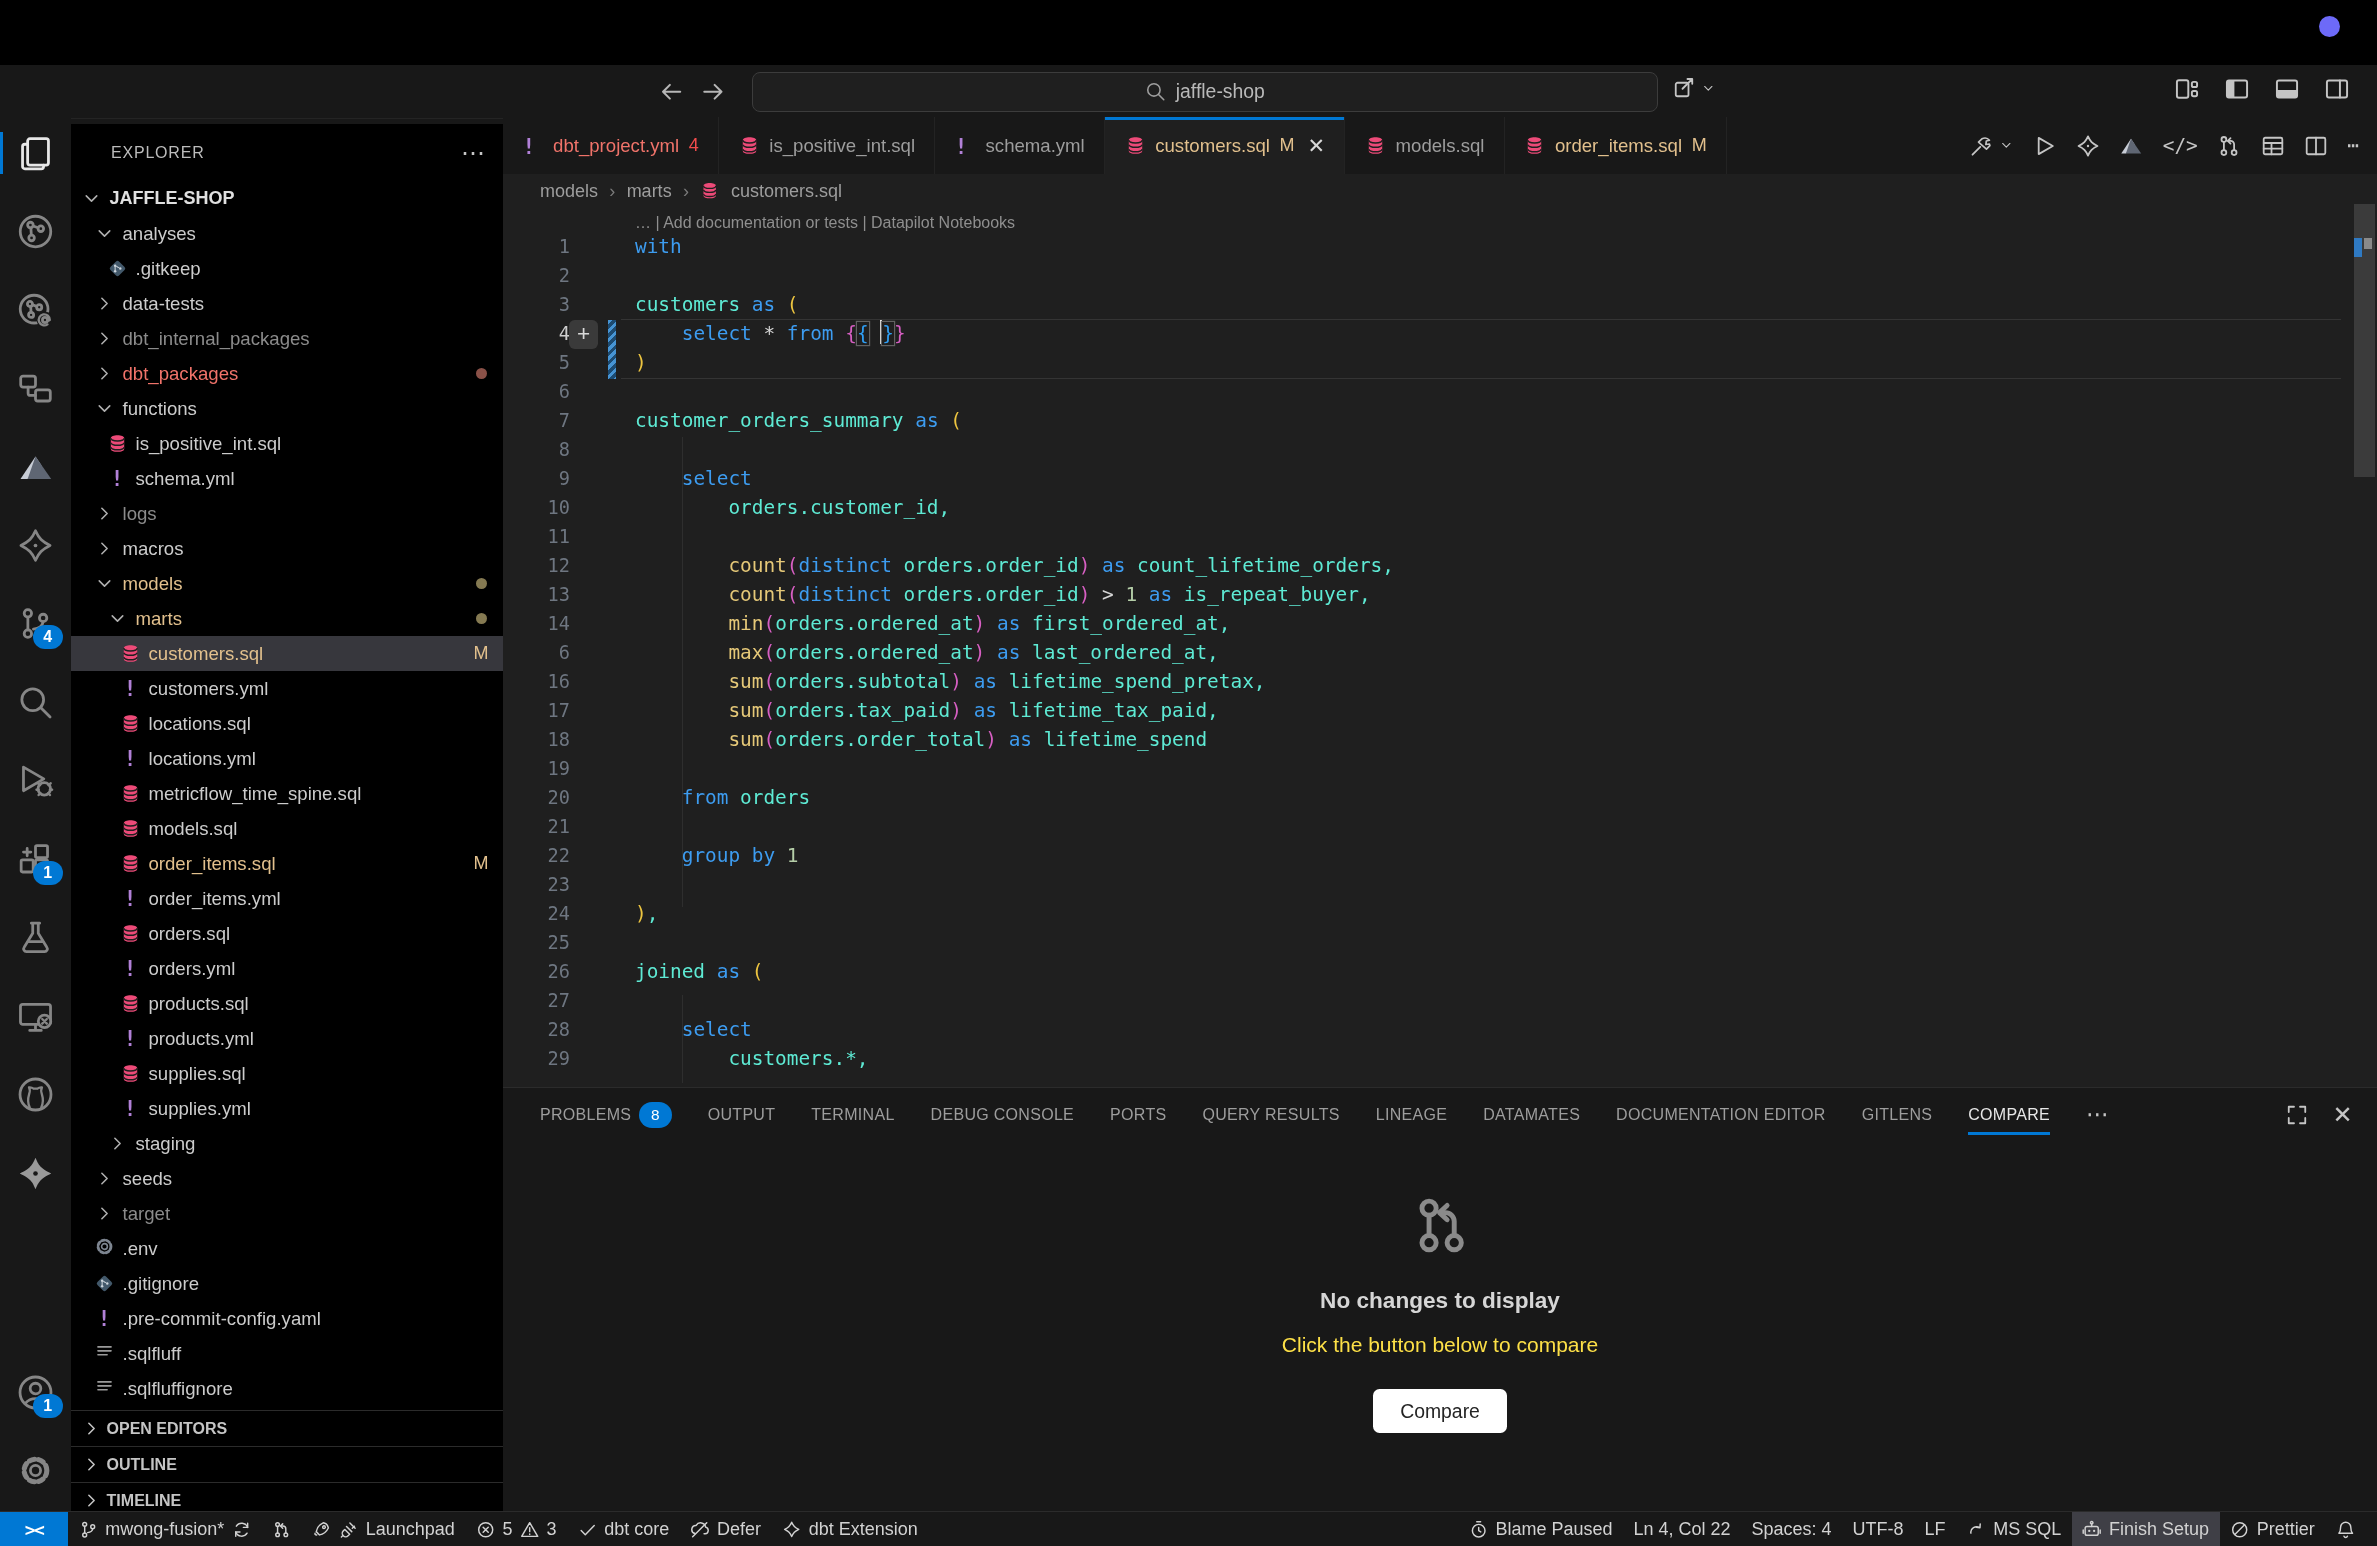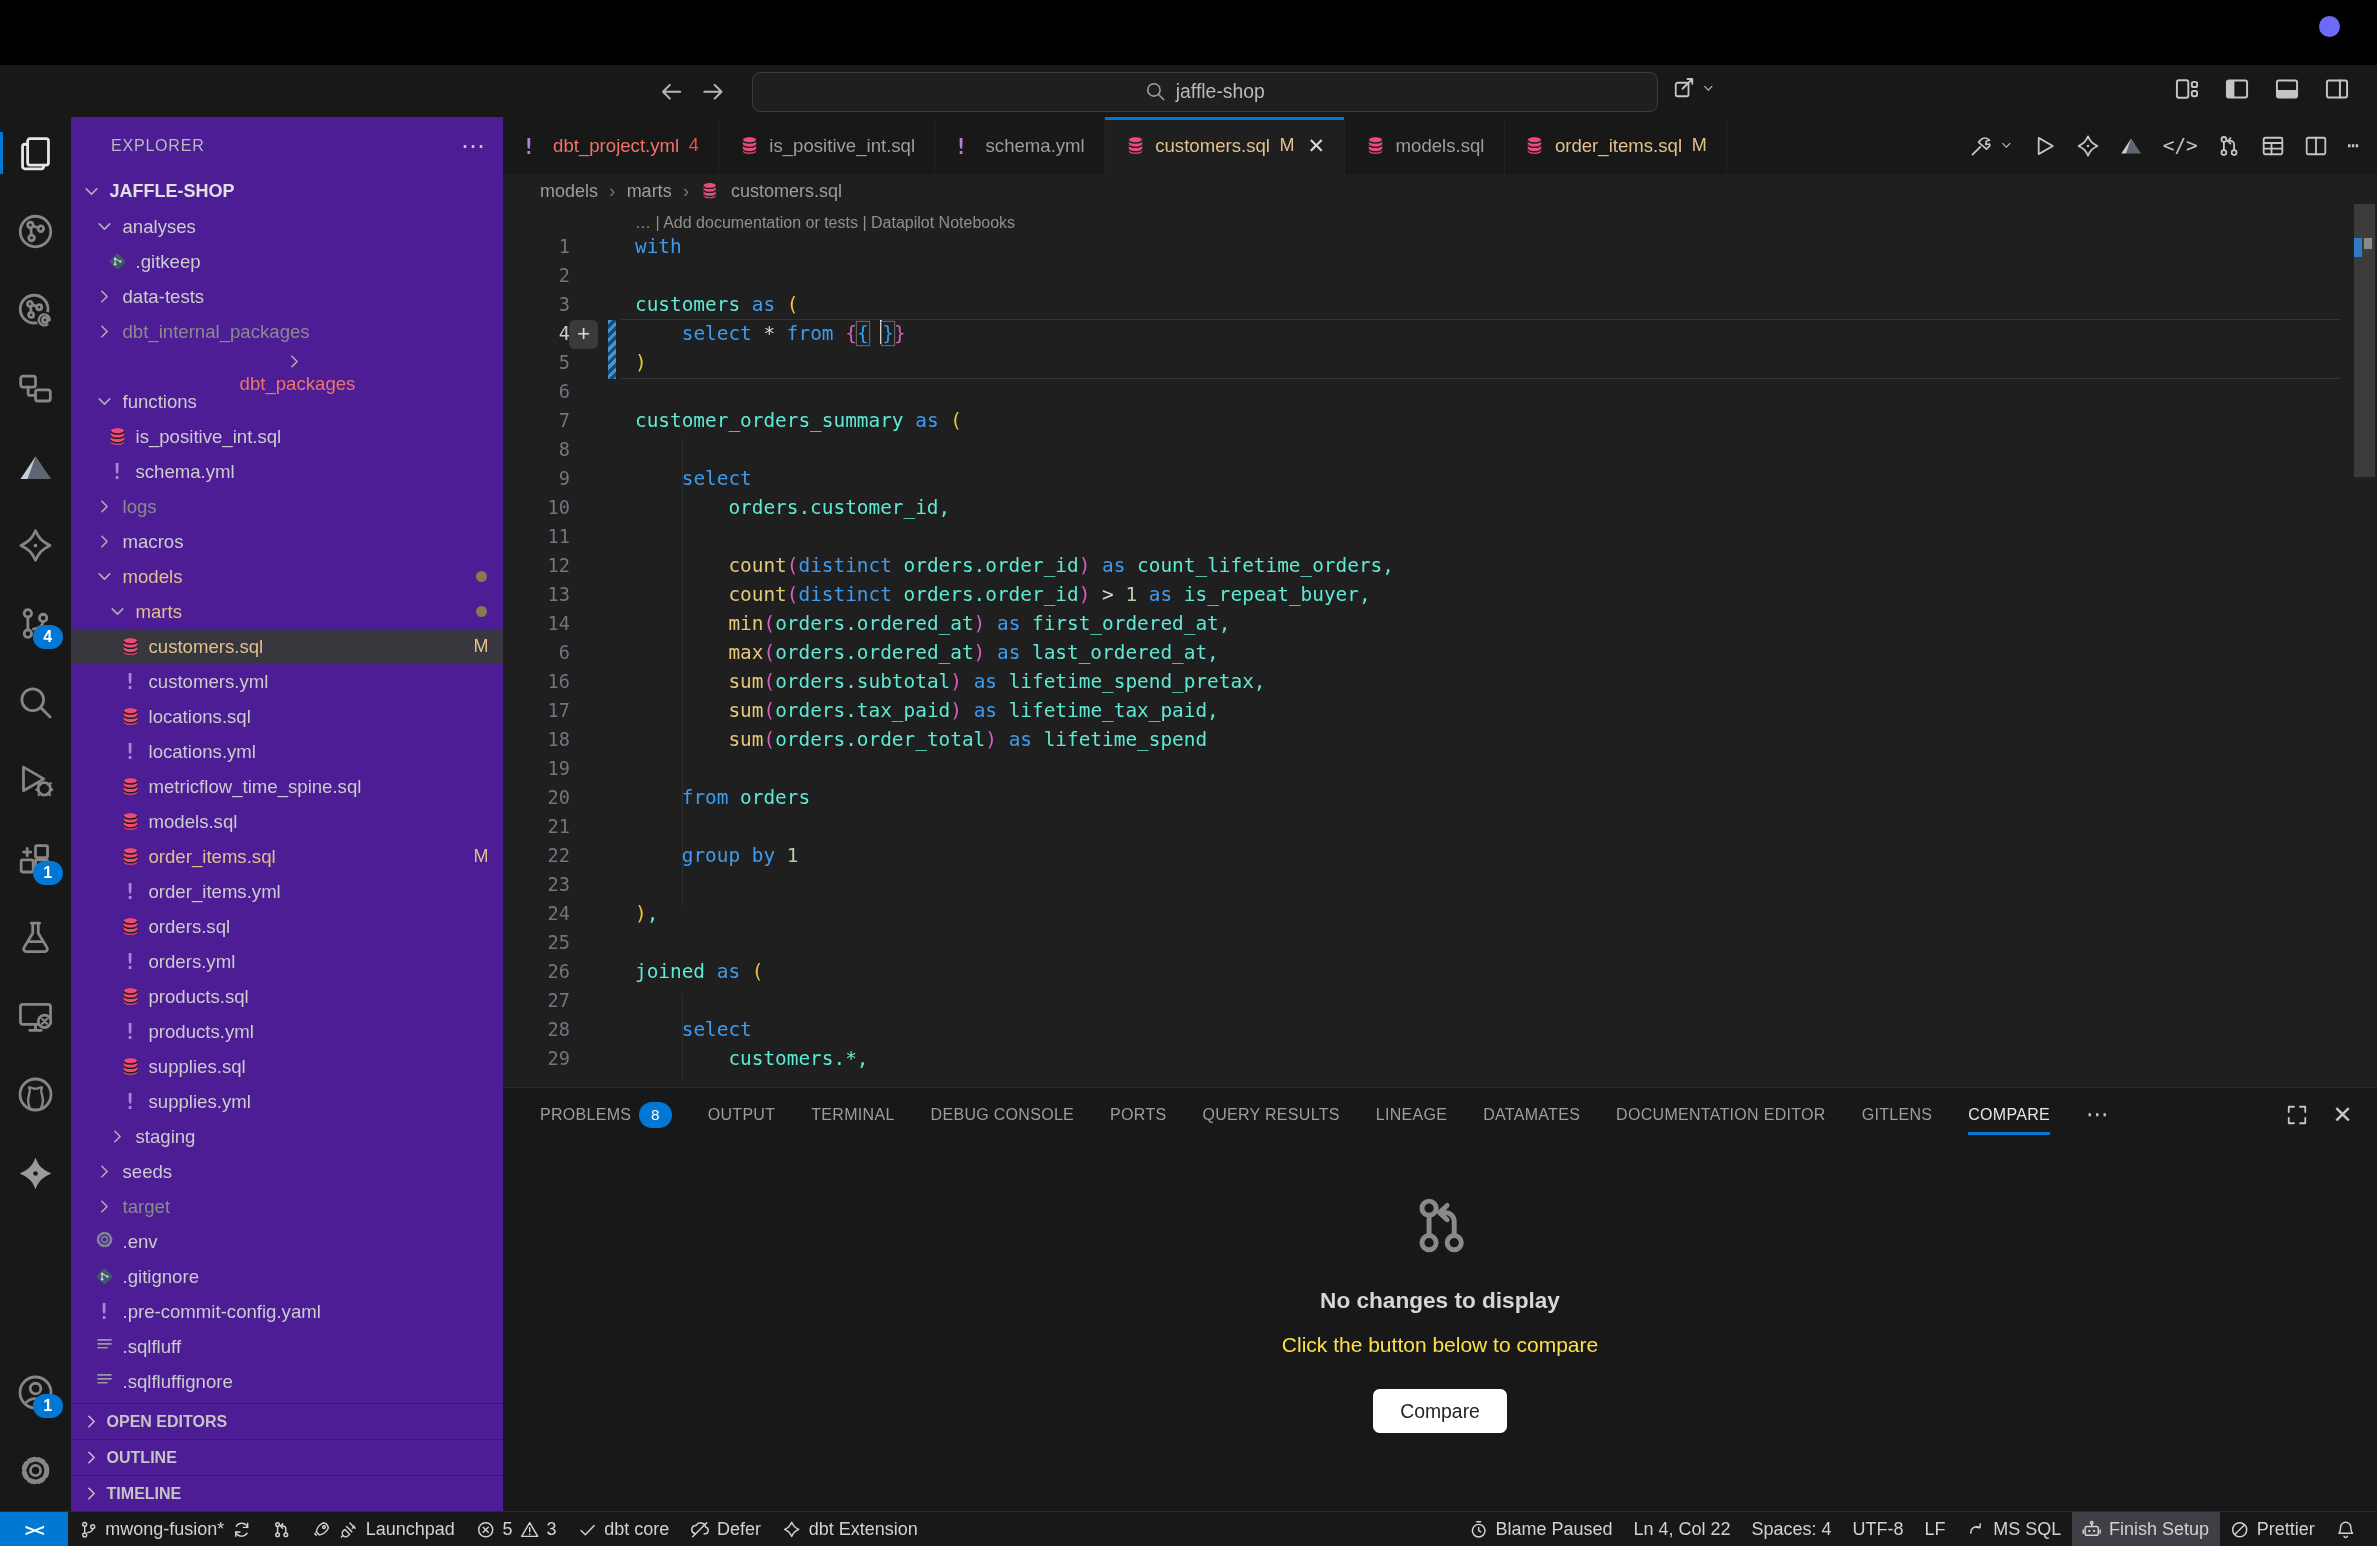--- a/index.html
+++ b/index.html
@@ -21,21 +21,21 @@
   .sicon svg{width:100%;height:100%;display:block;}
   
   .activitybar{position:absolute;left:0;top:117px;width:71px;height:1394px;background:#181818;}
   .ab-item{position:absolute;left:0;width:71px;height:71px;display:flex;align-items:center;justify-content:center;color:#868686;}
   .ab-item.active{color:#e7e7e7;}
   .ab-item.active::before{content:"";position:absolute;left:0;top:14.6px;width:3.2px;height:42px;background:#0078d4;}
   .ab-item .sicon{width:37px;height:37px;}
   .ab-badge{position:absolute;right:8px;bottom:9.7px;min-width:24px;height:24px;border-radius:13px;background:#0078d4;
             color:#fff;font-size:16px;display:flex;align-items:center;justify-content:center;padding:0 3.2px;font-weight:600;}
   
-  .sidebar{position:absolute;left:71px;top:117px;width:432px;height:1394px;background:#4c1d95;border-right:0.8px solid #2b2b2b;}
+  .sidebar{position:absolute;left:71px;top:124px;width:432px;height:1394px;background:#000000;border-right:0.8px solid #2b2b2b;}
   .sb-header{height:57px;display:flex;align-items:center;padding:0 18px 0 40px;font-size:16px;letter-spacing:0.8px;color:#bbbbbb;}
   .sb-header .more{margin-left:auto;font-size:24px;color:#c5c5c5;letter-spacing:0;}
   .tree{position:absolute;left:0;top:57px;width:432px;height:1232px;overflow:hidden;}
   .trow{display:flex;align-items:center;height:35px;font-size:18.6px;color:#cccccc;position:relative;}
   .trow.sel{background:#37373d;}
   .trow.dim .lbl{color:#8b8b8b;}
   .trow.red .lbl{color:#f0736a;}
   .trow.gold .lbl{color:#e2c08d;}
   .trow.root .lbl{font-weight:700;font-size:18px;color:#e0e0e0;}
   .ticon{width:24px;height:22.6px;display:flex;align-items:center;justify-content:center;margin-right:6.5px;color:#b0b0b0;flex:0 0 24px;}
@@ -382,21 +382,21 @@
           <span class="lbl">data-tests</span>
         </div>
         <div class="trow dim" style="padding-left: 21px;">
           <span class="ticon">
             <svg viewBox="0 0 16 16" fill="none" stroke="currentColor" stroke-width="1.2" stroke-linecap="round" stroke-linejoin="round">
               <path d="M6 4l4 4-4 4"></path>
             </svg>
           </span>
           <span class="lbl">dbt_internal_packages</span>
         </div>
-        <div class="trow red" style="padding-left: 21px; flex-direction: column;">
+        <div class="trow red" style="padding-left: 21px;">
           <span class="ticon">
             <svg viewBox="0 0 16 16" fill="none" stroke="currentColor" stroke-width="1.2" stroke-linecap="round" stroke-linejoin="round">
               <path d="M6 4l4 4-4 4"></path>
             </svg>
           </span>
           <span class="lbl">dbt_packages</span>
           <span class="tdot" style="background:#8a5148"></span>
         </div>
         <div class="trow" style="padding-left: 21px;">
           <span class="ticon">

